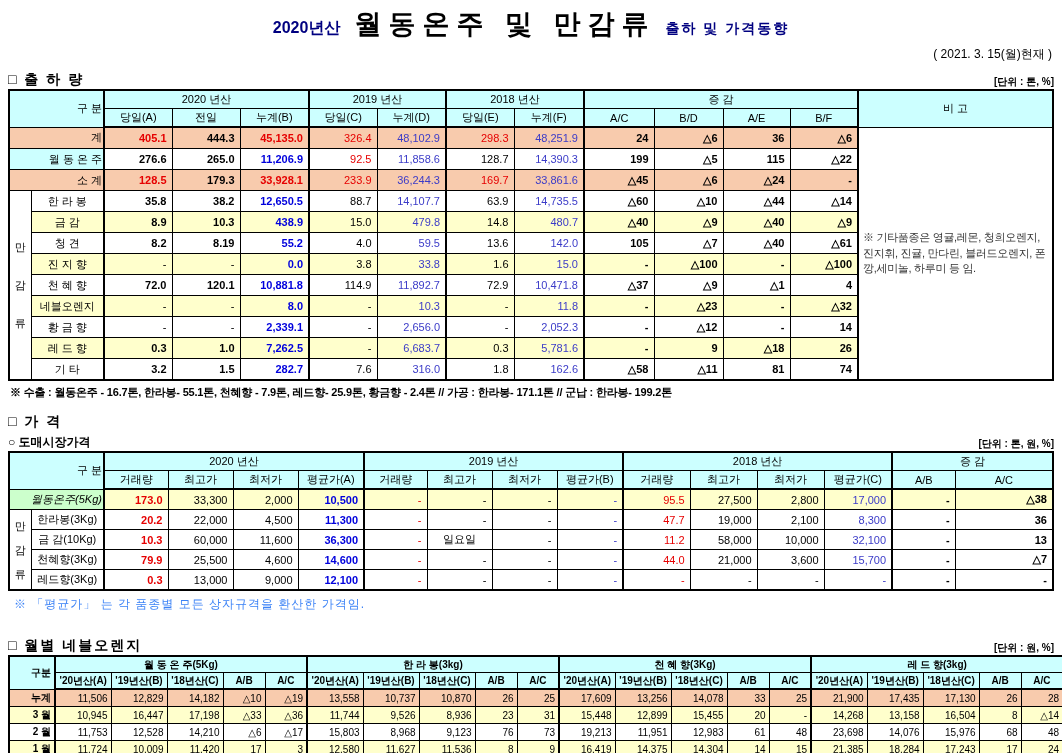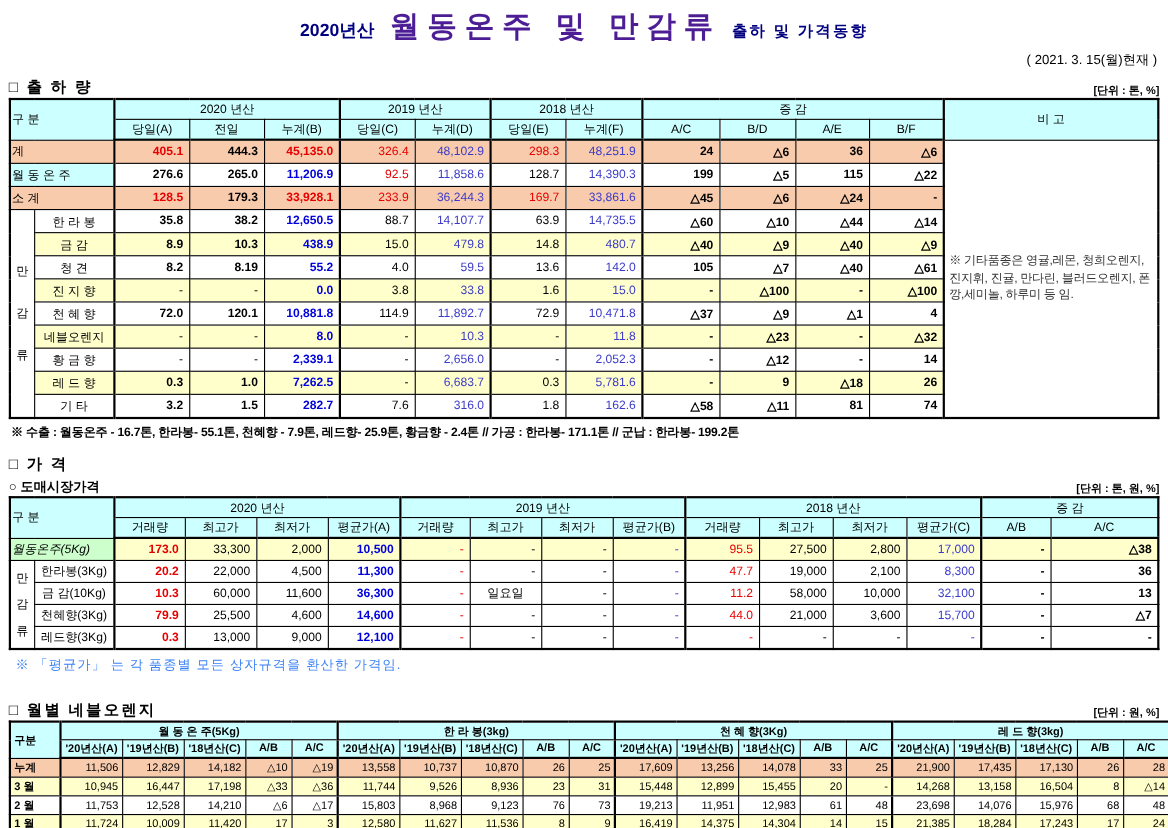--- a/index.html
+++ b/index.html
@@ -1,42 +1,42 @@
 <!DOCTYPE html>
 <html><head>
 <meta charset="utf-8">
 <style>
   html,body{margin:0;padding:0;background:#fff;}
   body{width:1062px;height:753px;box-sizing:border-box;padding:4px 8px;
        font-family:"Liberation Sans",sans-serif;color:#000;overflow:hidden;}
   
   .title-line1{text-align:center;white-space:nowrap;margin-top:2px;}
   .t-vintage{font-size:16px;font-weight:bold;color:#000080;margin-right:14px;}
-  .t-main{font-size:27px;font-weight:bold;color:#4c1d95;letter-spacing:7px;}
+  .t-main{font-size:27px;font-weight:bold;color:#000000;letter-spacing:7px;}
   .t-suffix{font-size:14px;font-weight:bold;color:#000080;margin-left:10px;letter-spacing:2px;}
   .title-line2{position:relative;height:20px;margin-top:1px;}
   .t-url{position:absolute;left:0;right:0;text-align:center;font-size:13px;font-weight:bold;}
   .t-date{position:absolute;right:2px;top:3px;font-size:12px;}
   
   .sec-row{display:flex;justify-content:space-between;align-items:flex-end;}
   .sec-title{font-size:14px;font-weight:bold;letter-spacing:2px;}
   .unit{font-size:10px;font-weight:bold;}
   .subtitle{font-size:12px;font-weight:bold;}
   
   table{border-collapse:collapse;table-layout:fixed;width:100%;border:2px solid #000;}
   td{border:1px solid #000;font-size:11px;padding:0 5px;text-align:right;
      white-space:nowrap;overflow:hidden;}
   thead td{background:#ccffff;text-align:center;padding:0 1px;font-weight:normal;}
   .t1 td{height:20px;} .t1 thead td{height:17px;}
   .t2 td{height:19px;} .t2 thead td{height:17px;}
   .t3 td{height:16px;font-size:10px;padding:0 3px;}
   .t3 thead td{height:15px;font-weight:bold;}
   .hdrbot td{border-bottom:2px solid #000000;}
   .bl2{border-left:2px solid #000;}
-  .lbl{text-align:left;padding:0 1px;}
+  .lbl{text-align:right;padding:0 1px;}
   .plbl{text-align:center;border-left:1px dashed #666;padding:0 1px;}
   .grp{background:#f8cbad;text-align:center;padding:0;font-size:11px;}
   .grp-ship{line-height:38px;}
   .grp-price{line-height:24px;}
   .bg-salmon td{background:#f8cbad;}
   .bg-yellow td{background:#ffffcc;}
   .bg-white td{background:#ffffff;}
   .cell-cyan{background:#ccffff !important;margin-top:12px;}
   .cell-green{background:#ccffcc !important;font-style:italic;}
   .remark-cell{background:#fff !important;white-space:normal;text-align:left;

